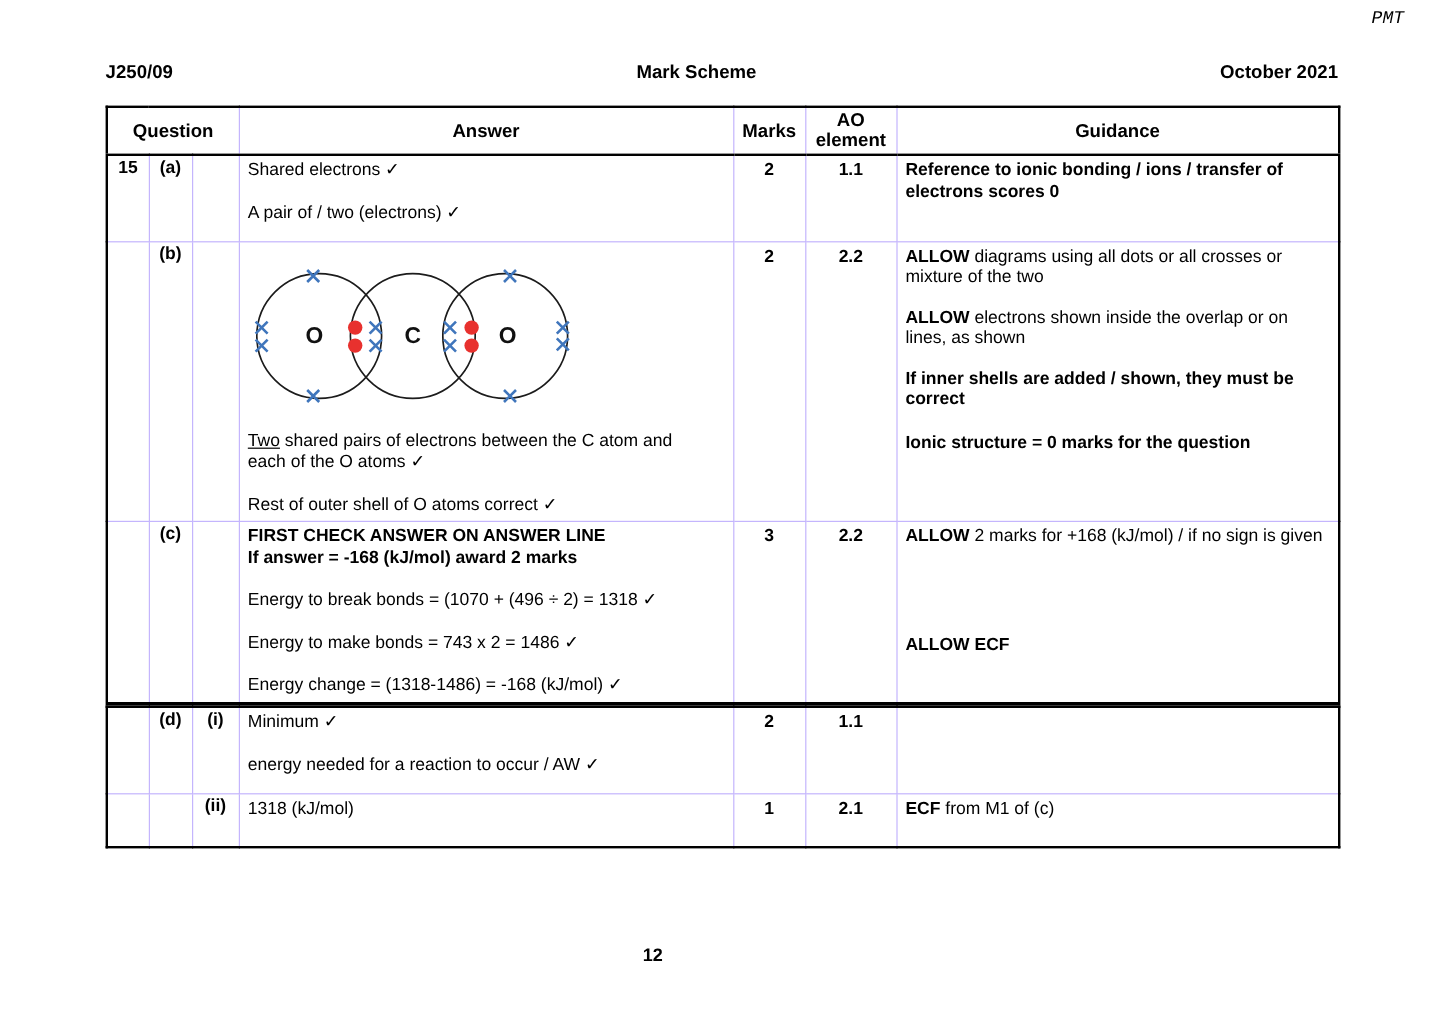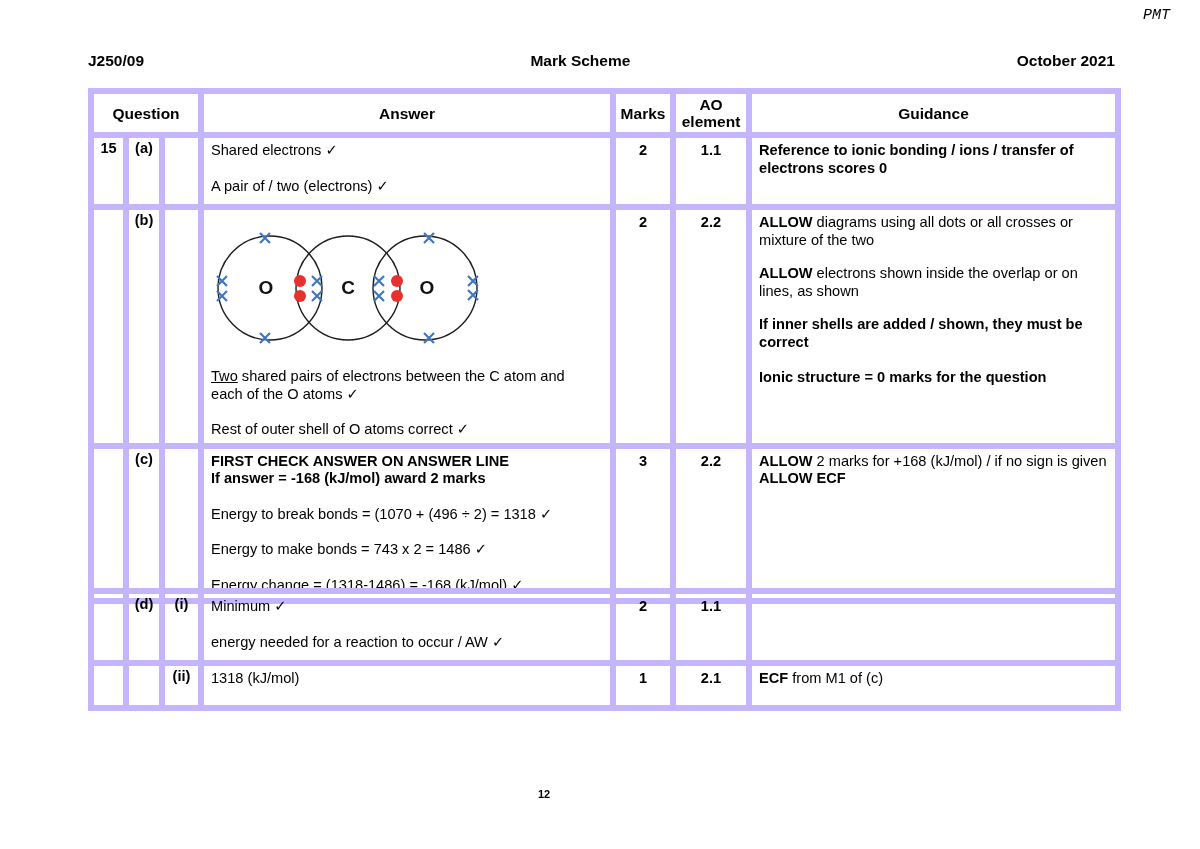--- a/index.html
+++ b/index.html
@@ -5,40 +5,40 @@
   html,body{margin:0;padding:0;background:#fff;}
   .page{position:relative;width:1200px;height:849px;background:#fff;color:#000;
         font-family:"Liberation Sans",sans-serif;overflow:hidden;}
   .pmt{position:absolute;top:7px;right:30px;font-style:italic;font-size:15px;font-family:Liberation Mono, monospace;}
   .doc-header{position:absolute;left:88px;top:52px;width:1027px;display:flex;
         justify-content:space-between;font-weight:bold;font-size:15.5px;}
   table{border-collapse:collapse;position:absolute;left:88px;table-layout:fixed;
         width:1027px;border:2px solid #000;}
   .t1{top:88px;border-bottom:3px solid #000;}
   .t2{top:588px;}
-  th,td{border:6px solid #c4b5fd;vertical-align:top;padding:4px 7px;
+  th,td{border:1px solid #c4b5fd;vertical-align:top;padding:4px 7px;
         font-size:14.6px;line-height:17.5px;overflow:hidden;}
   th{font-size:15.5px;font-weight:bold;text-align:center;vertical-align:middle;
      padding:2px;line-height:17px;border-bottom:2px solid #000;height:33px;}
   .qc{text-align:center;font-weight:bold;padding:2px 2px;}
   .num{text-align:center;font-weight:bold;}
   .b{font-weight:bold;}
   .u{text-decoration:underline;}
   .gap18{margin-top:18px;}
   .gap38{margin-top:16px;}
-  .gap73{}
+  .gap73{margin-top:73px;}
   .gap6{margin-top:18px;}
   .w375{max-width:375px;}
   .dotcross{display:block;margin:14px 0 0 2px;}
   .dotcross circle.shell{fill:none;stroke:#1c1c1c;stroke-width:1.4px;}
   .cross{stroke:#4076bc;stroke-width:2.2px;fill:none;}
   .edot{fill:#e8312e;}
   .atom{font-weight:bold;font-size:19px;fill:#111;text-anchor:middle;}
   .pagenum{position:absolute;top:788px;left:0;width:1088px;text-align:center;
-        font-weight:bold;font-size:11px;}
+        font-weight:bold;font-size:15px;}
 </style>
 </head>
 <body>
 
 <div class="page">
 
   <div class="pmt">PMT</div>
 
   <div class="doc-header">
     <span>J250/09</span>

